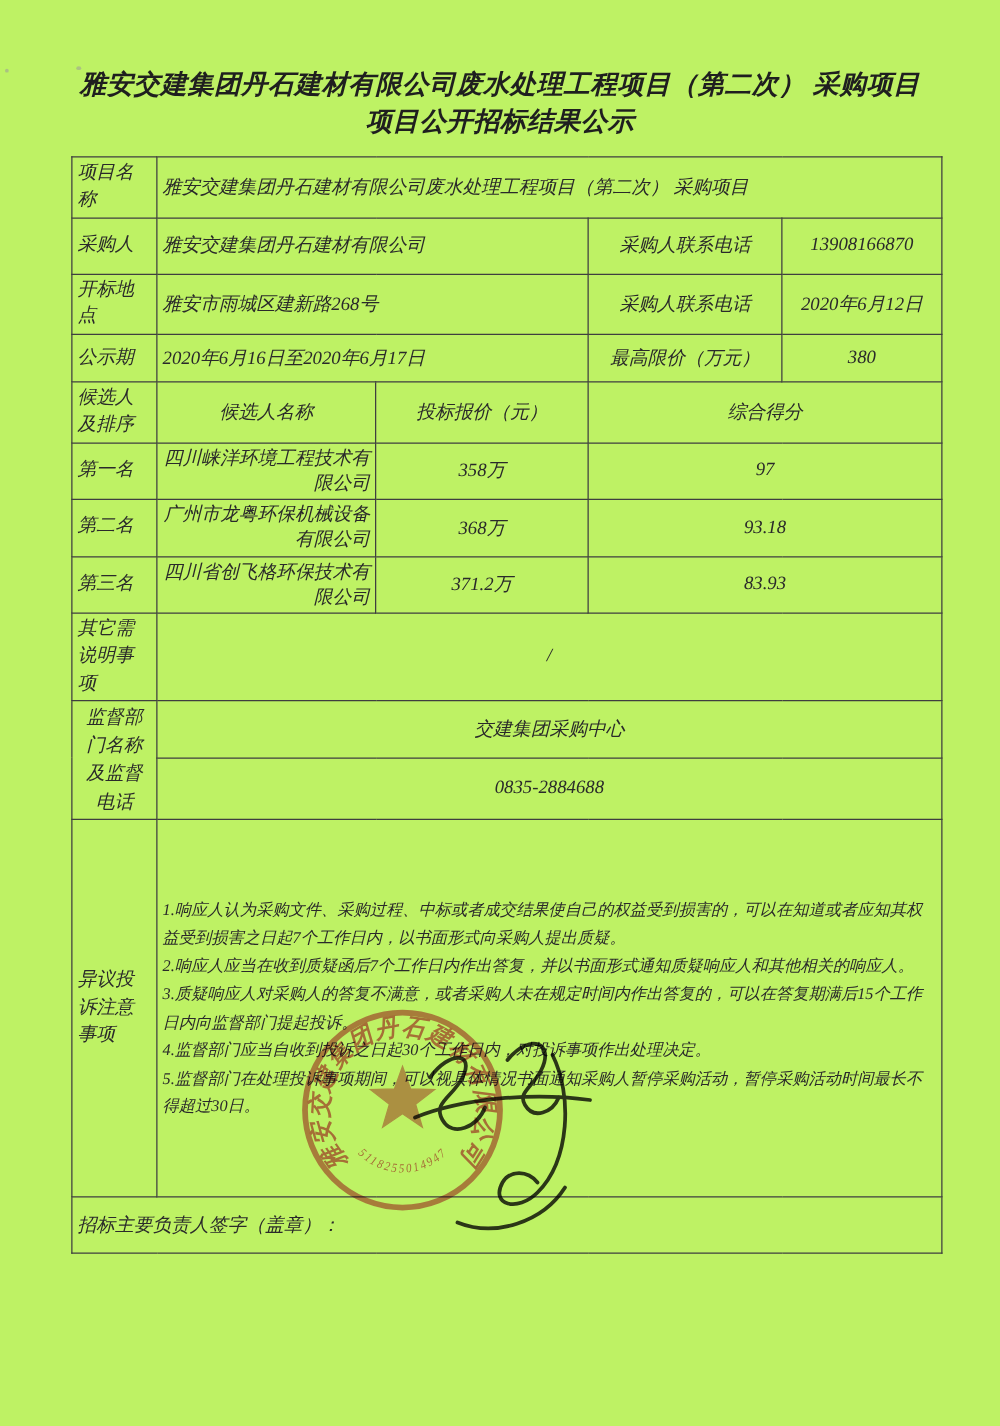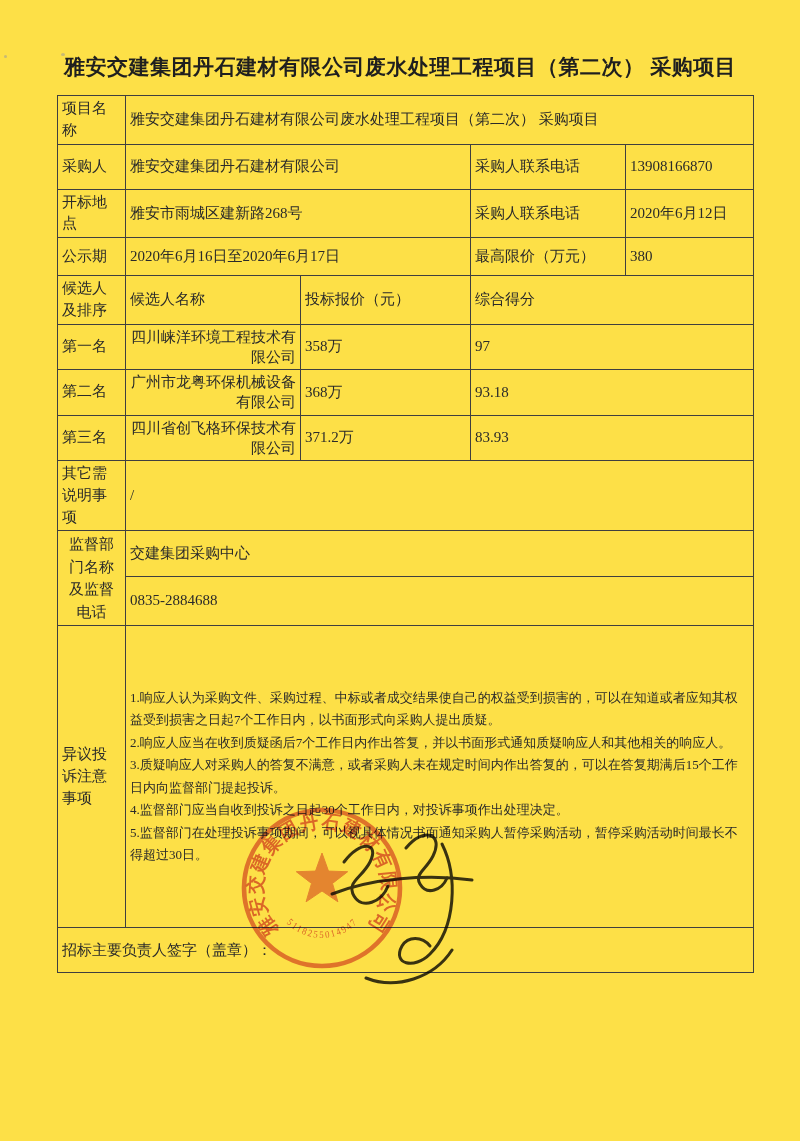--- a/index.html
+++ b/index.html
@@ -1,23 +1,24 @@
 <!DOCTYPE html>
 <html><head>
 <meta charset="utf-8">
 <style>
   html,body{margin:0;padding:0;background:#e8e8e8;}
   .page{
     position:relative;
     width:800px;height:1141px;
     margin:0 auto;
-    background:#fde047;
+    background:#bef264;
     font-family:"Liberation Serif","DejaVu Serif",serif;
     color:#252525;
     overflow:hidden;
+    font-style:italic;
   }
   .doc-title{
     padding-top:52px;
     text-align:center;
     font-size:21px;
     font-weight:bold;
     line-height:30px;
     letter-spacing:.5px;
     color:#1f1f1f;
   }
@@ -32,21 +33,21 @@
   table.result-table td{
     border:1.6px solid #3f3f3f;
     padding:2px 4px;
     vertical-align:middle;
     color:#2a2a2a;
     overflow:hidden;
   }
   td.lbl{ text-align:left; padding-left:4px; padding-right:2px; line-height:1.45;}
   td.lbl-center{ text-align:center; padding-left:3px; padding-right:3px; line-height:1.5;}
   td.val-left{ text-align:left; padding-left:7px;}
-  td.center{ }
+  td.center{ text-align:center;}
   td.name-cell{ text-align:right; line-height:1.35; padding-left:6px; padding-right:6px;}
   td.objection-cell{ vertical-align:middle; padding:10px 10px 60px 9px;}
   .objection-text{ font-size:13px; line-height:22.5px; text-align:left;}
   td.sign-cell{ text-align:left; padding-left:6px; font-size:15px;}
   .speck{ position:absolute; border-radius:50%; background:#9a9a9a; opacity:.55;}
   .stamp{
     position:absolute; left:222px; top:788px; width:200px; height:200px;
     mix-blend-mode:multiply; opacity:.82; pointer-events:none;
   }
   .signature{
@@ -57,20 +58,21 @@
 </head>
 <body>
 
 <div class="page">
 
   <div class="speck" style="left:4px;top:55px;width:3px;height:3px;"></div>
   <div class="speck" style="left:61px;top:53px;width:4px;height:3px;"></div>
 
   <div class="doc-title">
     <div>雅安交建集团丹石建材有限公司废水处理工程项目（第二次） 采购项目</div>
+    <div>项目公开招标结果公示</div>
   </div>
 
   <table class="result-table">
     <colgroup>
       <col style="width:68px">
         <col style="width:175px">
         <col style="width:170px">
       <col style="width:155px">
         <col style="width:128px">
     </colgroup>

